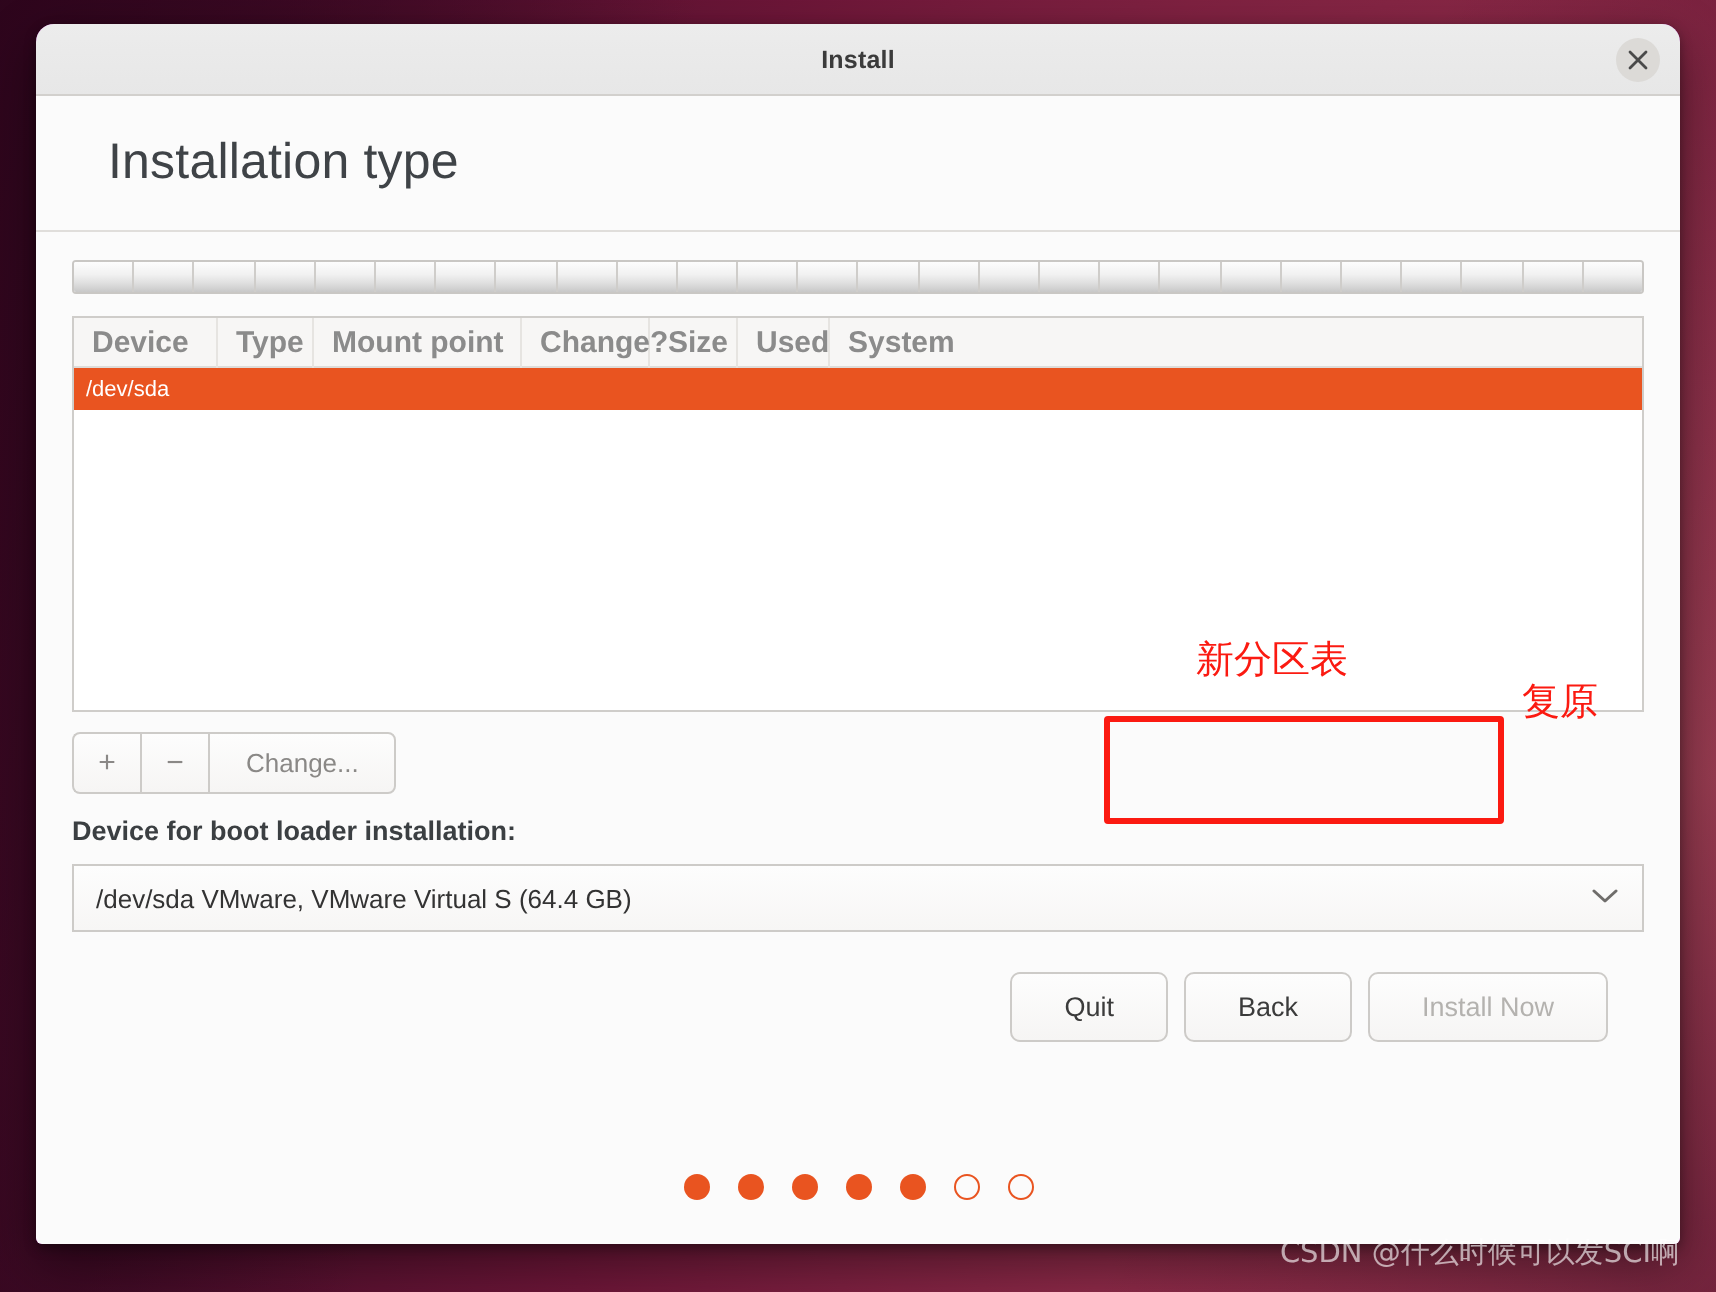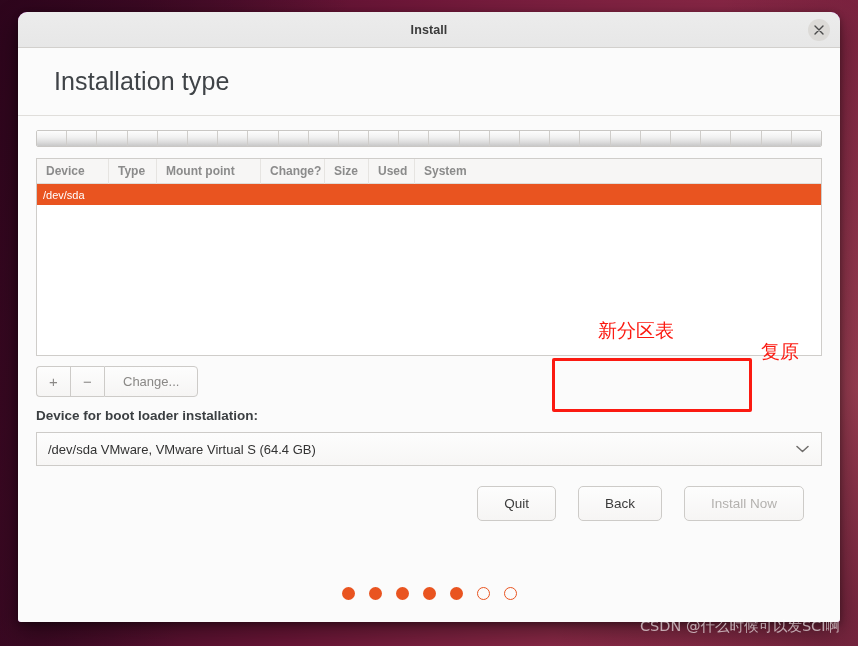--- a/index.html
+++ b/index.html
@@ -102,21 +102,21 @@
     overflow: hidden;
   }
   .dev-head {
     display: flex;
     background: #f7f6f5;
     border-bottom: 1px solid #dedcd9;
     height: 25px;
     align-items: center;
   }
   .dev-head .th {
-    font-size: 12px; font-weight: bold; color: #8b8b8b;
+    font-size: 15px; font-weight: bold; color: #8b8b8b;
     padding: 0 9px;
     border-right: 1px solid #e6e4e1;
     height: 25px; line-height: 25px;
     white-space: nowrap;
   }
   .dev-head .th:last-child { border-right: none; flex: 1 1 auto; }
   .dev-row {
     height: 21px;
     background: #e95420;
     color: #ffffff;
@@ -179,21 +179,21 @@
     display: flex; align-items: center; justify-content: space-between;
     padding: 0 12px 0 11px;
     font-size: 13px; color: #333;
     cursor: pointer;
   }
   .chev { color: #6f6d6b; font-size: 11px; }
 
   
   .footer-actions {
     margin-top: 20px;
-    display: flex; justify-content: flex-end; gap: 22px;
+    display: flex; justify-content: flex-end; gap: 8px;
     padding-right: 18px;
   }
   .footer-actions .btn { padding: 9px 26px; font-size: 13.5px; border-radius: 5px; }
 
   
   .dots {
     position: absolute;
     left: 0; right: 0; bottom: 22px;
     display: flex; justify-content: center; gap: 14px;
   }

